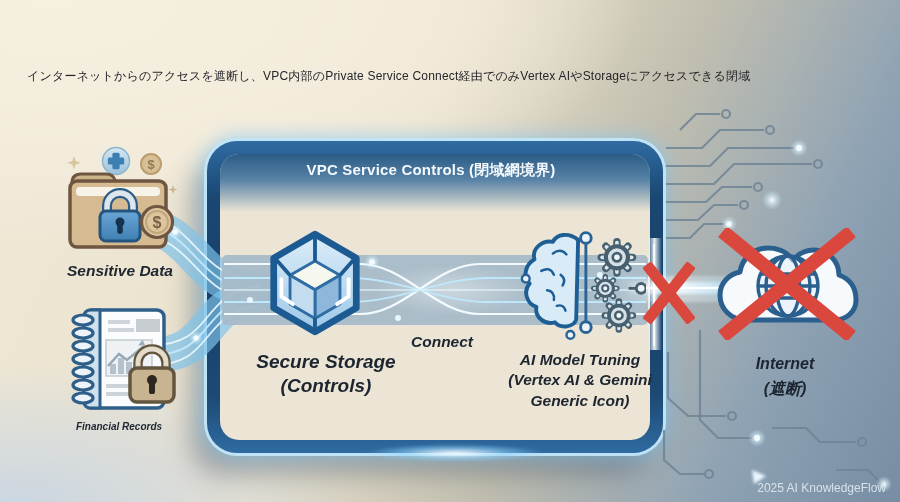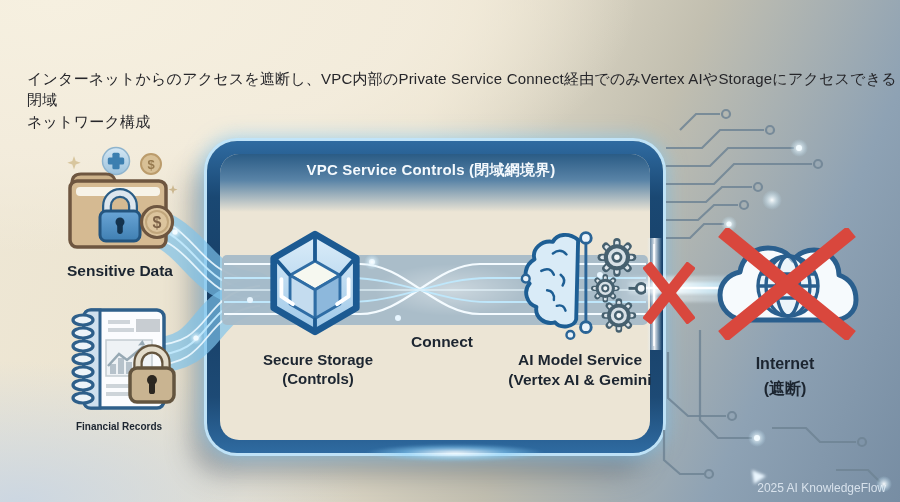--- a/index.html
+++ b/index.html
@@ -6,39 +6,39 @@
   .stage{
     position:relative;width:900px;height:502px;overflow:hidden;
     font-family:"Liberation Sans","DejaVu Sans",sans-serif;
     background:
       radial-gradient(90% 70% at 6% 0%, rgba(246,240,224,1) 0%, rgba(243,236,220,.95) 45%, rgba(243,236,220,0) 72%),
       radial-gradient(55% 40% at 2% 100%, rgba(198,212,228,.85) 0%, rgba(198,212,228,0) 70%),
       linear-gradient(115deg,#efe8d6 0%,#eae2ce 42%,#c2bfb0 63%,#8ea2b4 83%,#778da3 100%);
   }
   .t{position:absolute;color:#171b20;font-weight:700;}
   .title{left:36px;top:23px;font-size:23px;letter-spacing:.3px;color:#141414;}
-  .subtitle{left:27px;top:68px;font-size:15px;font-weight:500;color:#26262a;line-height:1.42;letter-spacing:.2px;}
+  .subtitle{left:27px;top:68px;font-size:12px;font-weight:500;color:#26262a;line-height:1.42;letter-spacing:.2px;}
   .subtitle span{display:block;}
   .footer{right:14px;bottom:7px;font-size:12px;font-weight:400;color:rgba(230,239,247,.85);}
 
   .vpc-box{position:absolute;left:207px;top:141px;width:456px;height:312px;border-radius:30px;z-index:1;
     background:linear-gradient(180deg,#2f6ba1 0%,#1a4873 18%,#173f66 50%,#1d4a75 82%,#2f6ba1 100%);
     box-shadow:0 0 0 3px rgba(193,229,250,.95),0 0 18px 5px rgba(125,198,244,.6),-16px 22px 26px rgba(75,86,102,.42);
     padding:13px;box-sizing:border-box;}
   .vpc-inner{position:relative;width:100%;height:100%;border-radius:19px;background:#ece5d5;overflow:hidden;}
   .vpc-inner::before{content:"";position:absolute;left:0;top:0;right:0;height:58px;
     background:linear-gradient(180deg,rgba(32,84,129,.95) 0%,rgba(52,107,155,.8) 45%,rgba(52,107,155,0) 100%);}
   .vpc-label{position:absolute;left:0;right:8px;top:7px;text-align:center;color:#f4f9fd;font-size:15px;font-weight:700;letter-spacing:.2px;}
   .flare{position:absolute;left:128px;bottom:-12px;width:240px;height:24px;border-radius:50%;
     background:radial-gradient(closest-side,rgba(255,255,255,.95),rgba(145,212,250,.55) 42%,rgba(145,212,250,0) 75%);
     filter:blur(1px);}
 
   .dg{position:absolute;left:0;top:0;z-index:2;pointer-events:none;}
   .icon{position:absolute;z-index:3;}
-  .lbl{position:absolute;z-index:3;text-align:center;font-weight:700;color:#1c2530;font-size:15px;line-height:1.32;}
+  .lbl{position:absolute;z-index:3;text-align:center;font-weight:700;color:#1c2530;font-size:15px;line-height:1.32;font-style:italic;}
   .lbl span{display:block;}
   .xmark{position:absolute;z-index:4;}
 </style>
 </head>
 <body>
 
 <div class="stage">
 
   <div class="vpc-box">
     <div class="vpc-inner">
@@ -156,21 +156,20 @@
     <g>
       <circle cx="757" cy="438" r="9" fill="url(#dotGlow)"></circle>
         <circle cx="757" cy="438" r="3" fill="#f2fbff"></circle>
       <circle cx="884" cy="484" r="8" fill="url(#dotGlow)"></circle>
       <path d="M752,470 l14,6 l-12,8 z" fill="#eaf6ff" filter="url(#soft)"></path>
     </g>
   </svg>
 
   <div class="t subtitle">
     <span>インターネットからのアクセスを遮断し、VPC内部のPrivate Service Connect経由でのみVertex AIやStorageにアクセスできる閉域</span>
-    <span>ネットワーク構成</span>
   </div>
 
   <svg class="icon" style="left:60px;top:143px" width="122" height="118" viewBox="0 0 122 118">
     <defs>
       <linearGradient id="medG" x1="0" y1="0" x2="0" y2="1">
           <stop offset="0%" stop-color="#d4e7f4"></stop>
           <stop offset="100%" stop-color="#9cc2dc"></stop>
         </linearGradient>
       <linearGradient id="lockG" x1="0" y1="0" x2="0" y2="1">
           <stop offset="0%" stop-color="#6aa5d6"></stop>
@@ -268,21 +267,21 @@
       <line x1="50" y1="8" x2="50" y2="31"></line>
         <line x1="9" y1="30" x2="23" y2="46"></line>
       <line x1="91" y1="30" x2="77" y2="46"></line>
         <line x1="50" y1="93" x2="50" y2="103"></line>
     </g>
     <g stroke="#ffffff" stroke-width="4" fill="none" stroke-linecap="round" stroke-linejoin="round">
       <polyline points="15,51 15,69 27,77"></polyline>
         <polyline points="85,51 85,69 73,77"></polyline>
     </g>
   </svg>
-  <div class="lbl" style="left:238px;top:350px;width:160px;font-size:15px;line-height:1.28">
+  <div class="lbl" style="left:246px;top:350px;width:160px;font-size:19px;line-height:1.28">
     <span>Secure Storage</span>
     <span>(Controls)</span>
   </div>
 
   <div class="lbl" style="left:371px;top:332px;width:142px;font-size:15.5px">
     <span>Connect</span>
   </div>
 
   <svg class="icon" style="left:518px;top:228px" width="128" height="112" viewBox="0 0 132 115">
     <g>
@@ -345,22 +344,23 @@
         <line x1="-11.3" y1="-11.3" x2="11.3" y2="11.3"></line>
           <line x1="-11.3" y1="11.3" x2="11.3" y2="-11.3"></line>
       </g>
       <circle r="12" fill="#d7e0e6" stroke="#46606f" stroke-width="4.5"></circle>
       <circle r="4.5" fill="#f2f6f8" stroke="#46606f" stroke-width="3"></circle>
     </g>
     <line x1="114" y1="62" x2="124" y2="62" stroke="#46606f" stroke-width="3"></line>
     <circle cx="127" cy="62" r="5" fill="#eef3f6" stroke="#46606f" stroke-width="3"></circle>
   </svg>
   <div class="lbl" style="left:492px;top:350px;width:176px;font-size:15.5px">
-    <span>AI Model Service</span>
+    <span>AI Model Tuning</span>
     <span>(Vertex AI &amp; Gemini</span>
+    <span>Generic Icon)</span>
   </div>
 
   <svg class="icon" style="left:712px;top:228px" width="150" height="112" viewBox="0 0 150 112">
     <path d="M34,92 C19,92 8,81 8,67 C8,55 17,46 28,44 C30,30 42,20 56,20 C67,20 76,25 81,32 C86,26 94,22 102,22 C116,22 127,33 127,47 C138,51 144,60 144,72 C144,85 133,92 122,92 Z" fill="#f6fafd" stroke="#2a5f8e" stroke-width="5" stroke-linejoin="round"></path>
     <g fill="none" stroke="#2a5f8e" stroke-width="3.4">
       <circle cx="76" cy="58" r="30" fill="rgba(226,238,248,.55)"></circle>
       <ellipse cx="76" cy="58" rx="11.5" ry="30"></ellipse>
       <ellipse cx="76" cy="58" rx="22" ry="30"></ellipse>
       <line x1="48.5" y1="46" x2="103.5" y2="46"></line>
       <line x1="46" y1="58" x2="106" y2="58"></line>

